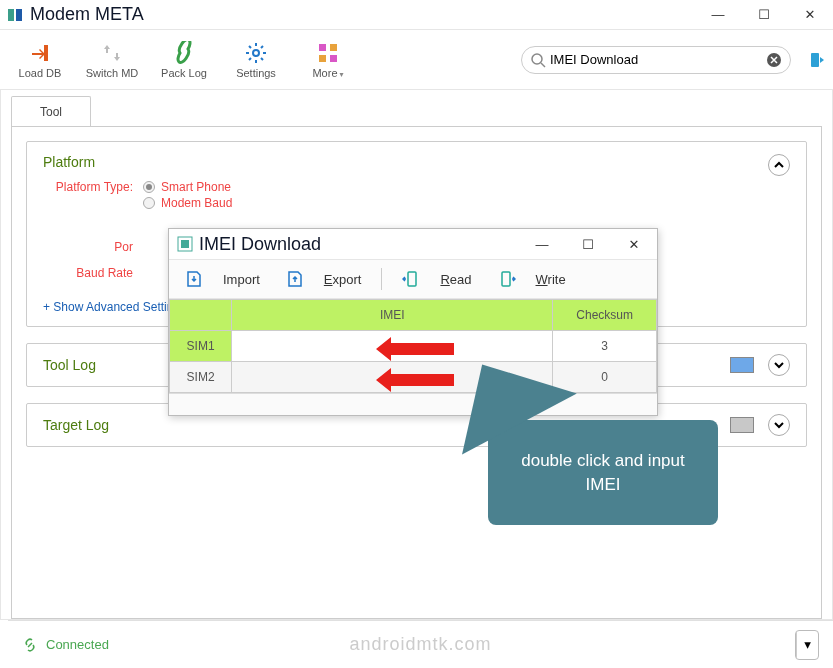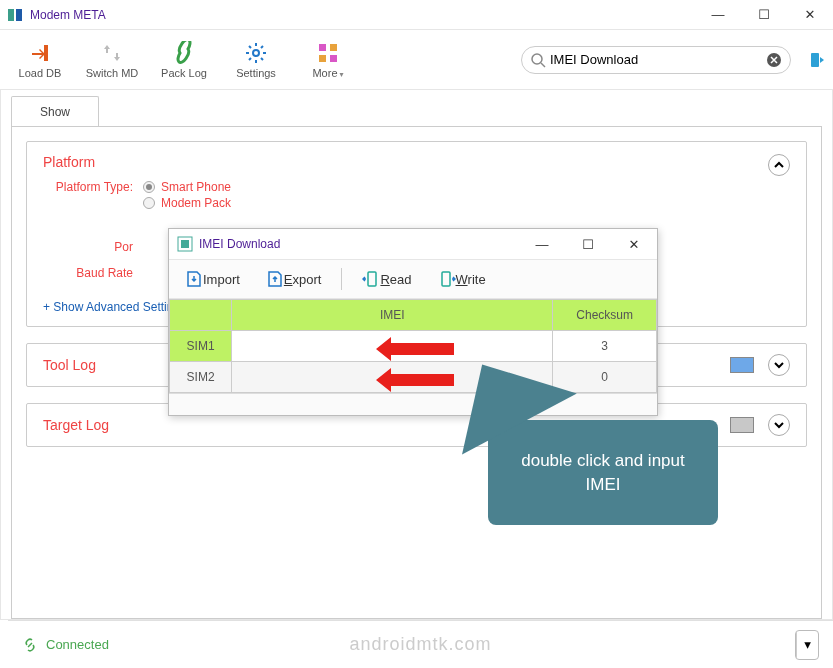--- a/index.html
+++ b/index.html
@@ -1,21 +1,21 @@
 <!DOCTYPE html>
 <html><head>
 <meta charset="utf-8">
 <style>
   * { box-sizing: border-box; margin: 0; padding: 0; font-family: "Segoe UI", Tahoma, sans-serif; }
   body { background: #fff; width: 833px; height: 668px; overflow: hidden; position: relative; }
 
   
   .titlebar { height: 30px; display: flex; align-items: center; padding-left: 8px; border-bottom: 1px solid #e6e6e6; }
   .titlebar .logo { width: 16px; height: 16px; display: inline-flex; margin-right: 6px; }
-  .titlebar .title { font-size: 12px; color: #4c1d95; }
+  .titlebar .title { font-size: 18px; color: #0f172a; }
   .titlebar .controls { margin-left: auto; display: flex; }
   .titlebar .controls button { width: 46px; height: 30px; background: none; border: none; font-size: 13px; color: #333; cursor: pointer; }
 
   
   .toolbar { height: 60px; display: flex; align-items: center; padding: 0 8px; border-bottom: 1px solid #e6e6e6; gap: 8px; }
   .tool-btn { display: flex; flex-direction: column; align-items: center; justify-content: center; width: 64px; height: 52px; background: none; border: none; cursor: pointer; font-size: 11px; color: #555; gap: 2px; }
   .tool-btn .ico { width: 24px; height: 24px; display: flex; align-items: center; justify-content: center; }
   .caret { font-size: 8px; margin-left: 2px; color: #888; }
 
   .search-wrap { margin-left: auto; display: flex; align-items: center; border: 1px solid #ccc; border-radius: 14px; height: 28px; padding: 0 8px; width: 270px; background: #fff; }
@@ -24,35 +24,35 @@
   .help-icon { width: 16px; height: 16px; margin-left: 10px; cursor: pointer; }
 
   
   .content { padding: 6px 10px 0px 10px; display: flex; flex-direction: column; height: calc(100% - 30px - 60px - 48px); border: 1px solid #e6e6e6; border-top: none; margin: 0; overflow: hidden; }
   .tabs { display: flex; }
   .tab { padding: 8px 28px; border: 1px solid #ccc; border-bottom: none; background: #fff; font-size: 12px; color: #444; border-radius: 2px 2px 0 0; }
   .panel { border: 1px solid #ccc; margin-top: -1px; padding: 14px; flex: 1; overflow: auto; }
 
   .card { border: 1px solid #ccc; border-radius: 2px; padding: 12px 16px; margin-bottom: 16px; display: flex; align-items: flex-start; }
   .card.row { align-items: center; height: 44px; }
-  .card-title { font-size: 14px; color: #ef4444; font-weight: 400; min-width: 110px; }
+  .card-title { font-size: 14px; color: #4d7c0f; font-weight: 400; min-width: 110px; }
   .card-body { flex: 1; font-size: 12px; color: #555; }
   .card-toggle { width: 22px; height: 22px; border: 1px solid #aaa; border-radius: 50%; display: flex; align-items: center; justify-content: center; cursor: pointer; background: #fff; }
 
   .field-row { display: flex; align-items: center; font-size: 12px; color: #ef4444; margin: 2px 0; }
   .field-row .label { width: 90px; text-align: right; margin-right: 10px; }
   .field-row .radio { width: 12px; height: 12px; border: 1px solid #aaa; border-radius: 50%; margin-right: 6px; display: inline-block; background: #f3f3f3; position: relative; }
   .field-row .radio.checked::after { content: ''; width: 6px; height: 6px; background: #888; border-radius: 50%; position: absolute; top: 2px; left: 2px; }
   .adv-link { color: #1a5fb4; font-size: 12px; cursor: pointer; margin-top: 20px; display: block; }
   .dialog { position: absolute; left: 168px; top: 228px; width: 490px; background: #fff; border: 1px solid #bbb; box-shadow: 1px 2px 8px rgba(0,0,0,0.2); pointer-events: auto; }
   .dialog .titlebar { border-bottom: none; height: 30px; }
   .dialog .titlebar .controls button { width: 46px; }
 
   .dialog-toolbar { display: flex; gap: 6px; padding: 6px; align-items: center; border-top: 1px solid #e6e6e6; border-bottom: 1px solid #e6e6e6; background: #fbfbfb; }
-  .d-btn { display: flex; align-items: center; gap: 0; padding: 4px 10px; border: none; background: none; font-size: 13px; color: #333; cursor: pointer; border-radius: 3px; }
+  .d-btn { display: flex; align-items: center; gap: 20px; padding: 4px 10px; border: none; background: none; font-size: 13px; color: #333; cursor: pointer; border-radius: 3px; }
   .d-btn .ico { width: 18px; height: 18px; display: flex; align-items: center; justify-content: center; }
   .d-divider { width: 1px; height: 22px; background: #ccc; margin: 0 4px; }
   .d-btn u { text-decoration: underline; }
 
   .d-table { width: 100%; border-collapse: collapse; font-size: 12px; }
   .d-table th, .d-table td { border: 1px solid #ccc; padding: 8px; text-align: center; color: #555; }
   .d-table thead th { background: #bef264; font-weight: 400; }
   .d-table tbody tr:nth-child(even) td { background: #f5f5f5; }
   .d-table td.sim { background: #bef264; width: 60px; }
   .d-table td.imei-cell { width: 310px; position: relative; }
@@ -162,36 +162,36 @@
   <span class="help-icon">
     <svg viewBox="0 0 16 16">
         <rect x="2" y="1" width="8" height="14" rx="1" fill="#2da0d6"></rect>
         <path d="M11 5l4 3-4 3z" fill="#2da0d6"></path>
       </svg>
   </span>
 </div>
 
 <div class="content">
   <div class="tabs">
-    <div class="tab">Show</div>
+    <div class="tab">Tool</div>
   </div>
   <div class="panel">
 
     <div class="card">
       <div class="card-body">
         <div class="card-title" style="margin-bottom:10px;">Platform</div>
         <div class="field-row">
           <span class="label">Platform Type:</span>
           <span class="radio checked"></span>
           <span>Smart Phone</span>
         </div>
         <div class="field-row">
           <span class="label"></span>
           <span class="radio"></span>
-          <span>Modem Pack</span>
+          <span>Modem Baud</span>
         </div>
         <div class="field-row" style="margin-top:30px;">
           <span class="label">Por</span>
         </div>
         <div class="field-row" style="margin-top:12px;">
           <span class="label">Baud Rate</span>
         </div>
         <span class="adv-link">+ Show Advanced Setting</span>
       </div>
       <div class="card-toggle">

